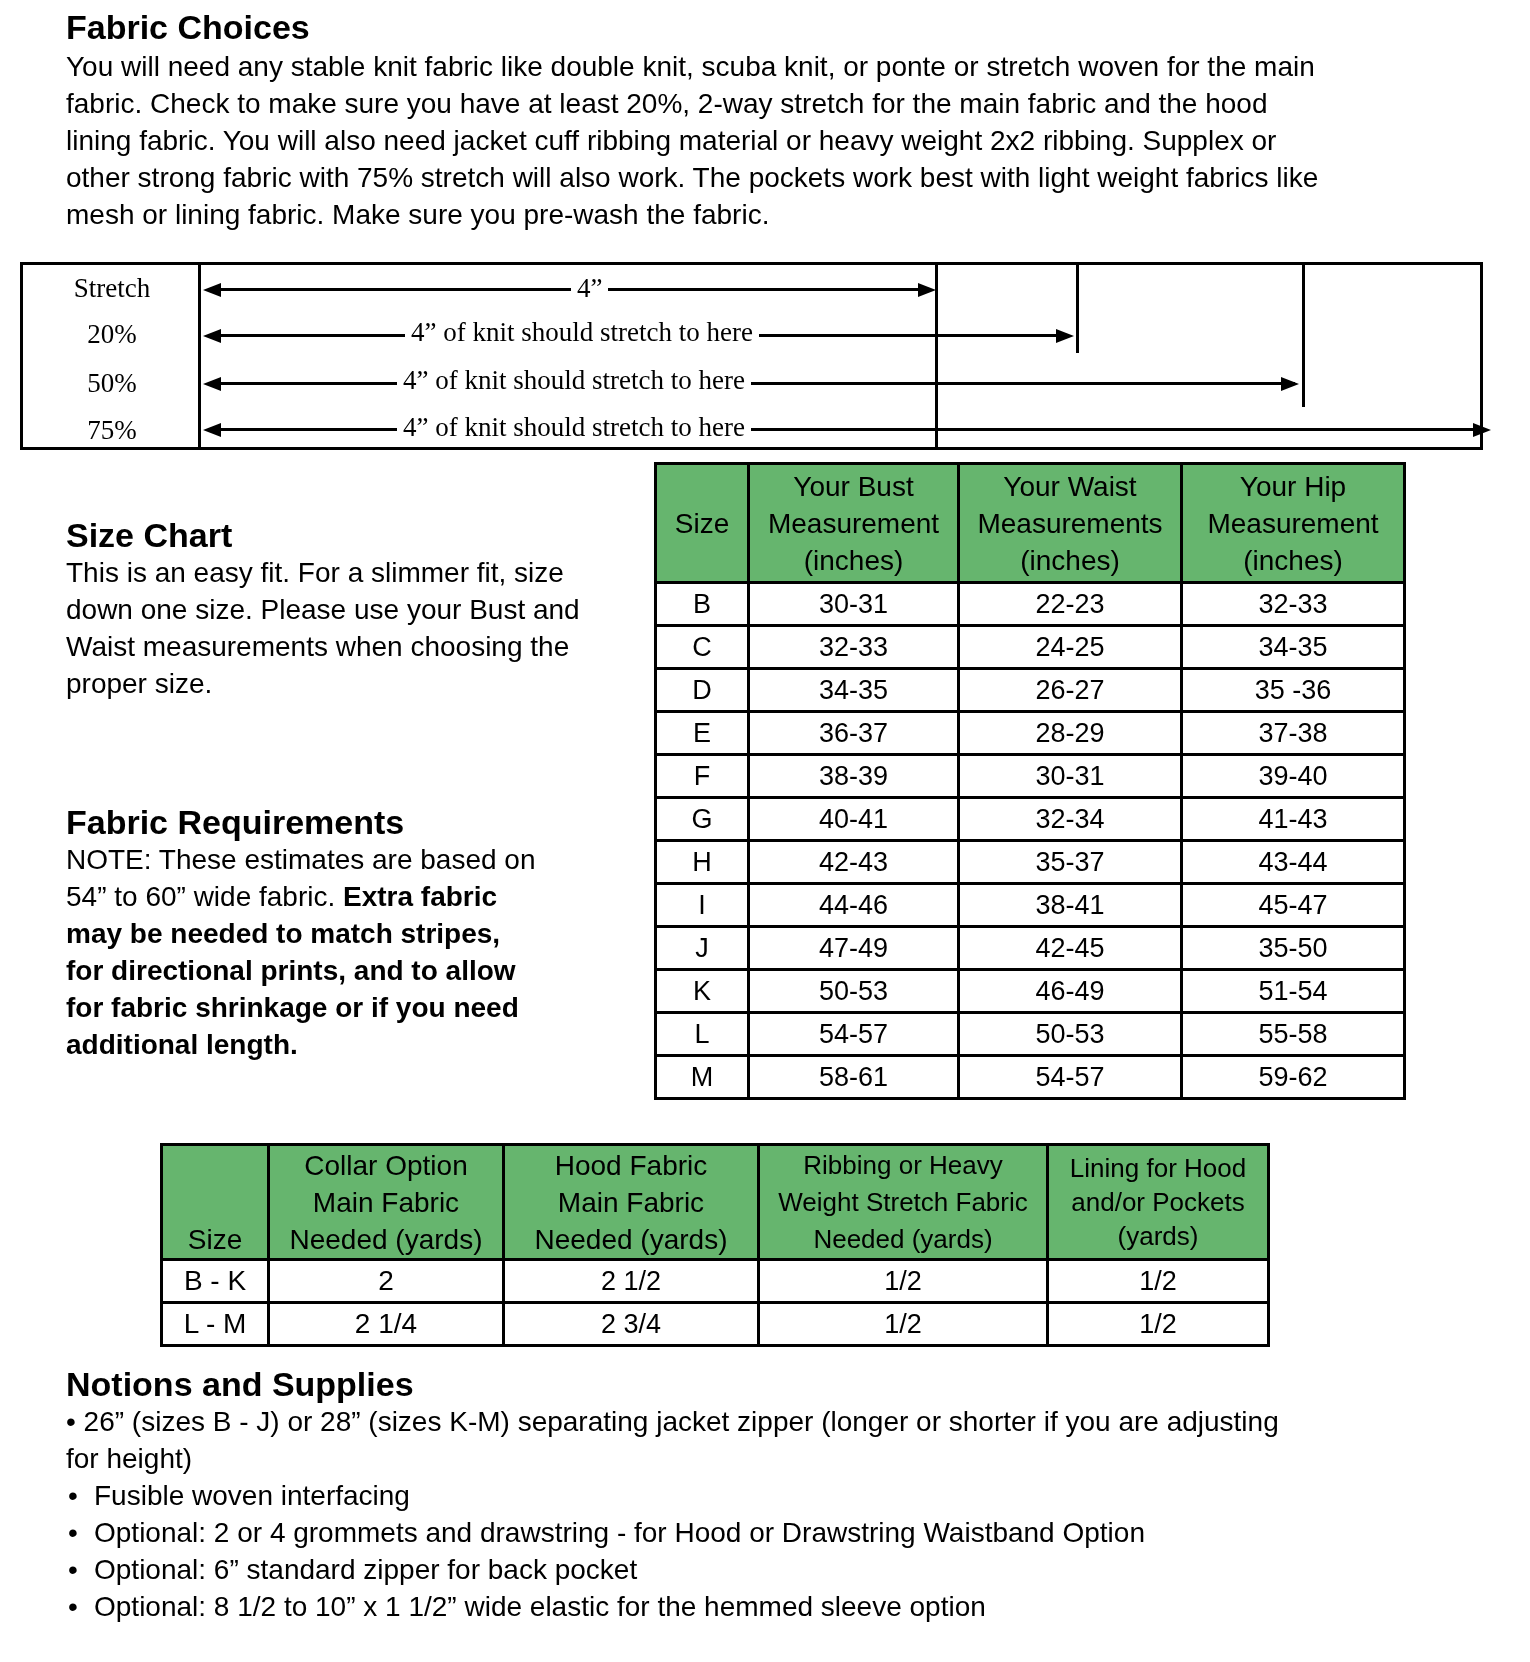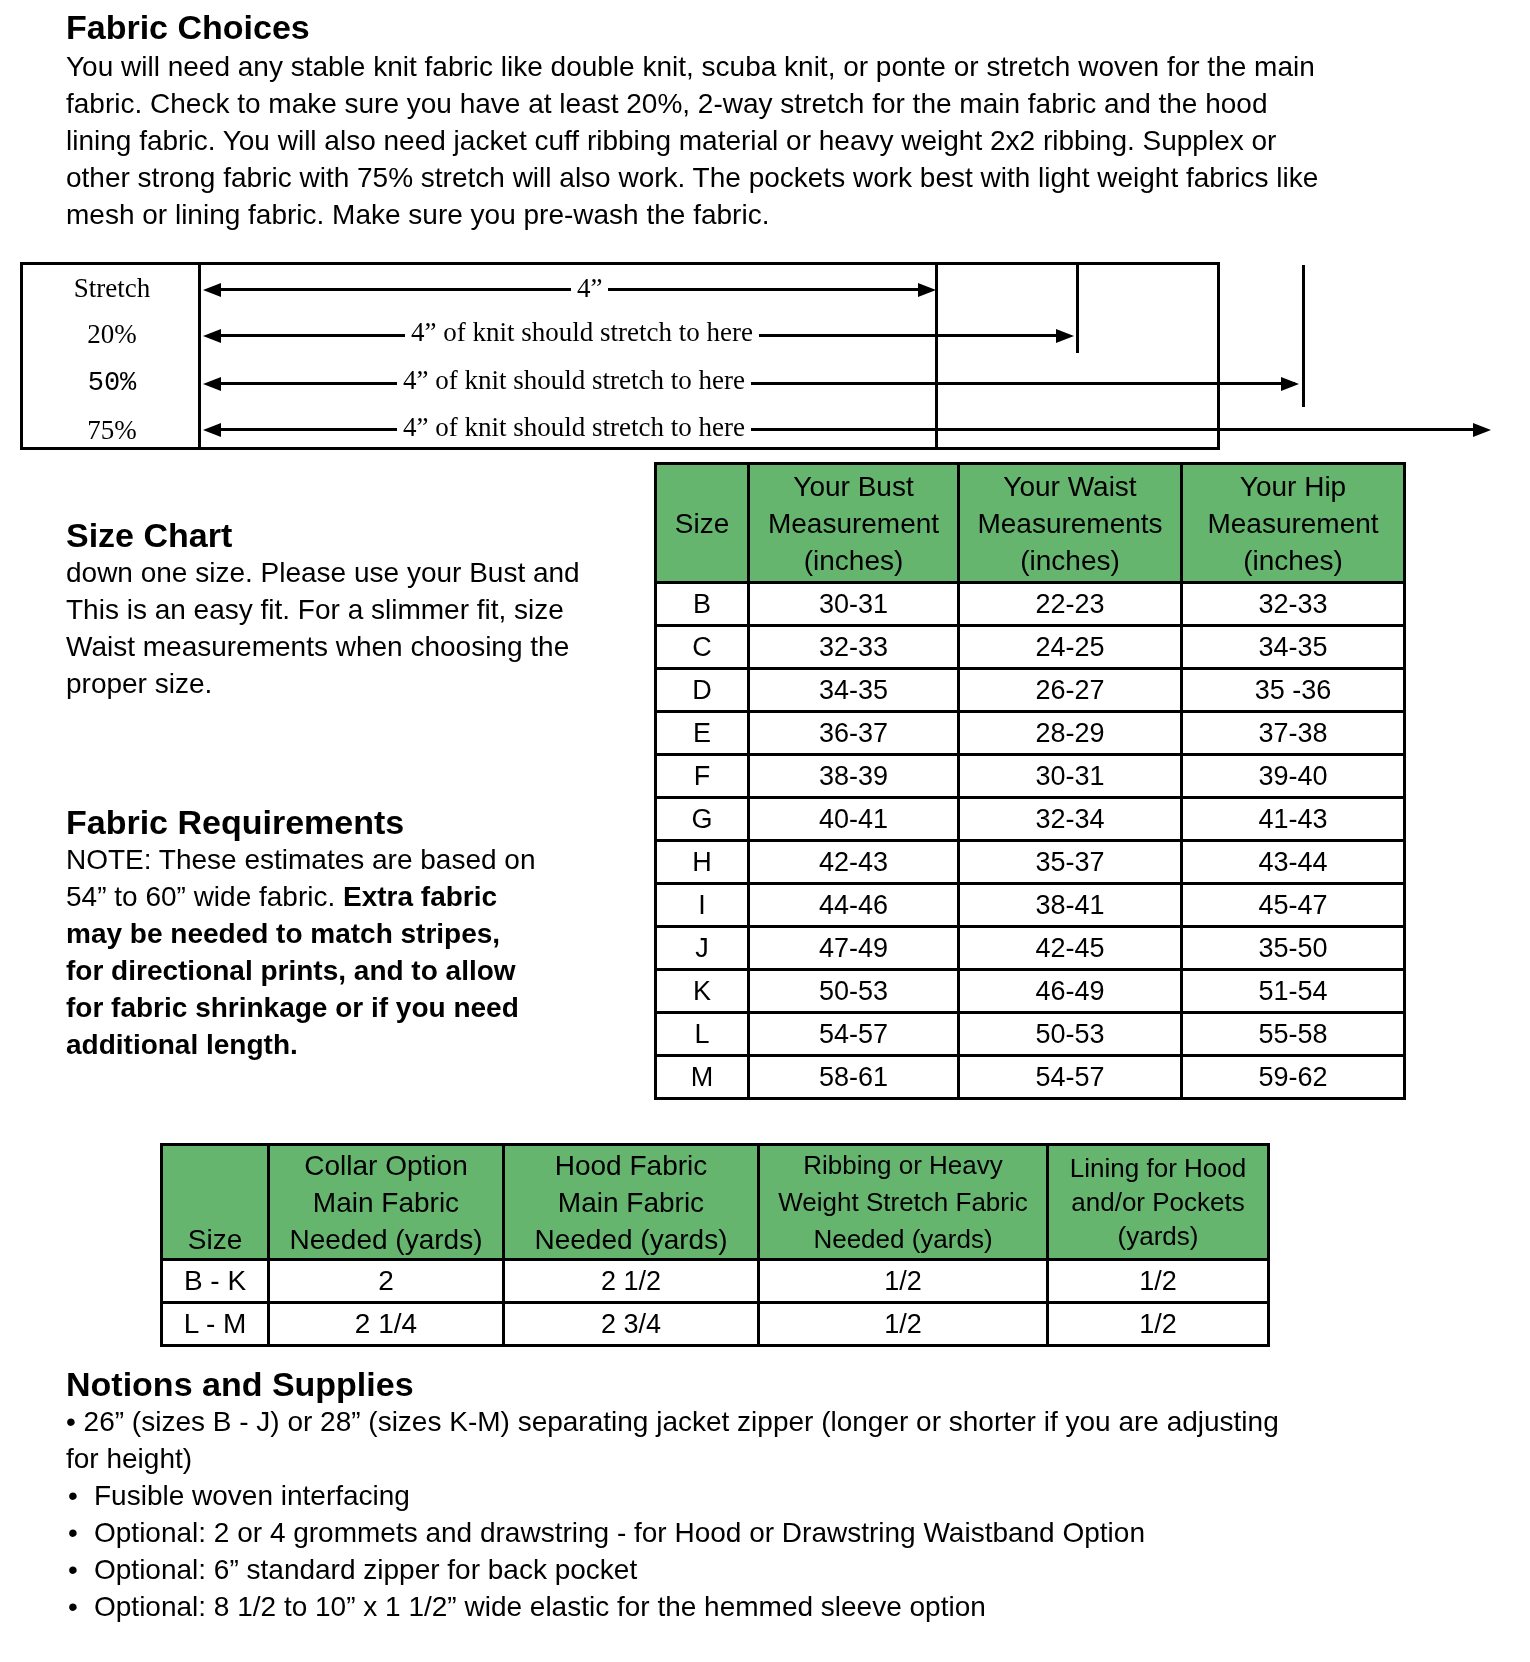--- a/index.html
+++ b/index.html
@@ -4,21 +4,21 @@
 <style>
   html, body { margin: 0; padding: 0; background: #ffffff; }
   body { width: 1530px; height: 1662px; position: relative; overflow: hidden;
          font-family: "Liberation Sans", sans-serif; color: #000; }
   .abs { position: absolute; }
   h2 { margin: 0; font-size: 34px; font-weight: bold; line-height: 38px; }
   .para { font-size: 28px; line-height: 37px; }
   .para b { font-weight: bold; }
 
   
-  .stretch-box { left: 20px; top: 262px; width: 1200px; height: 188px;
+  .stretch-box { left: 20px; top: 262px; width: 1463px; height: 188px;
                  border: 3px solid #000; box-sizing: border-box; }
   .stretch-label-col { position: absolute; left: 0; top: 0; width: 178px; height: 100%;
                        border-right: 3px solid #000; box-sizing: border-box; }
   .stretch-label { position: absolute; width: 178px; text-align: center;
                    font-family: "Liberation Serif", serif; font-size: 27px; }
   .serif-text { position: absolute; font-family: "Liberation Serif", serif; font-size: 27px;
                 background: #fff; padding: 0 6px; white-space: nowrap; }
   .vline { position: absolute; width: 3px; background: #000; }
   .hline { position: absolute; height: 3px; background: #000; }
   .arrow-left { position: absolute; width: 0; height: 0;
@@ -55,21 +55,21 @@
     <div>lining fabric.  You will also need jacket cuff ribbing material or heavy weight 2x2 ribbing. Supplex or</div>
     <div>other strong fabric with 75% stretch will also work. The pockets work best with light weight fabrics like</div>
     <div>mesh or lining fabric.  Make sure you pre-wash the fabric.</div>
   </div>
 </section>
 
 <div class="abs stretch-box">
   <div class="stretch-label-col">
     <div class="stretch-label" style="top:8px;">Stretch</div>
     <div class="stretch-label" style="top:54px;">20%</div>
-    <div class="stretch-label" style="top:103px;font-family:Liberation Mono, monospace;">50%</div>
+    <div class="stretch-label" style="top:103px;">50%</div>
     <div class="stretch-label" style="top:150px;">75%</div>
   </div>
 
   <div class="vline" style="left:912px; top:0; height:185px;"></div>
   <div class="vline" style="left:1053px; top:0; height:88px;"></div>
   <div class="vline" style="left:1279px; top:0; height:142px;"></div>
 
   <div class="hline" style="left:186px; top:23px; width:720px;"></div>
   <div class="arrow-left" style="left:180px; top:18px;"></div>
   <div class="arrow-right" style="left:895px; top:18px;"></div>
@@ -87,22 +87,22 @@
 
   <div class="hline" style="left:186px; top:163px; width:1274px;"></div>
   <div class="arrow-left" style="left:180px; top:158px;"></div>
   <div class="arrow-right" style="left:1450px; top:158px;"></div>
   <div class="serif-text" style="left:374px; top:147px;">4” of knit should stretch to here</div>
 </div>
 
 <section class="abs" style="left:66px; top:516px; width:580px;">
   <h2>Size Chart</h2>
   <div class="para">
+    <div>This is an easy fit.  For a slimmer fit, size</div>
     <div>down one size. Please use your Bust and</div>
-    <div>This is an easy fit.  For a slimmer fit, size</div>
     <div>Waist measurements when choosing the</div>
     <div>proper size.</div>
   </div>
 </section>
 
 <table class="grid size-table" style="left:654px; top:462px; width:752px;">
   <thead>
     <tr>
       <th style="width:90px;">
           <div>Size</div>

